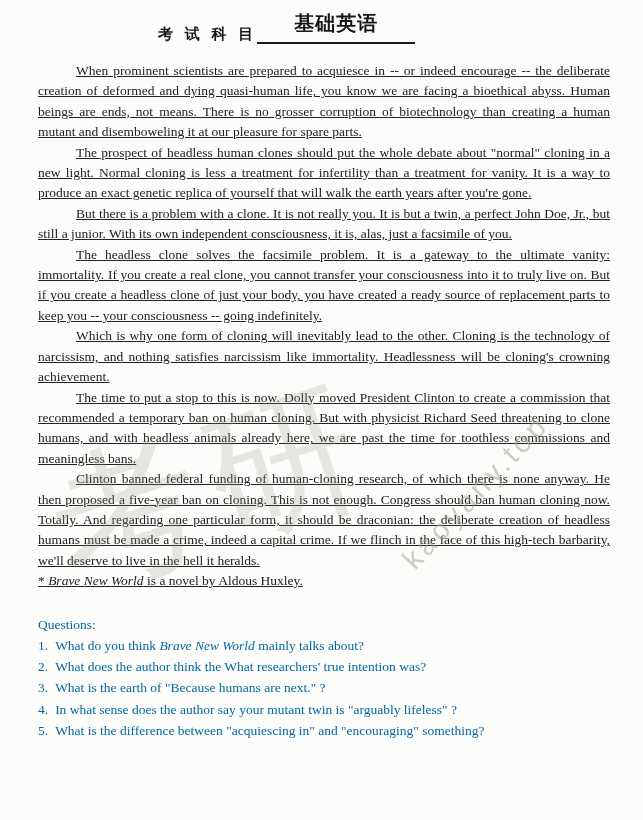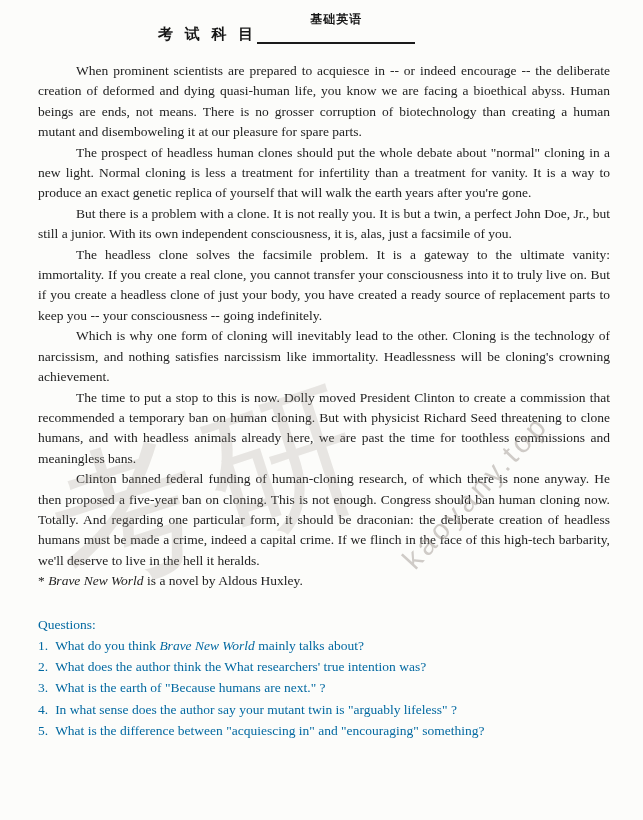--- a/index.html
+++ b/index.html
@@ -39,33 +39,33 @@
     display: inline-block;
     width: 158px;
     border-bottom: 2px solid #1a1a1a;
     text-align: center;
     vertical-align: bottom;
     height: 24px;
   }
   .subject-value {
     position: relative;
     top: -8px;
-    font-size: 12px;
+    font-size: 20px;
     letter-spacing: 1px;
     text-align: center;
   }
   
   .passage {
     margin: 13px 33px 0 38px;
     font-size: 13.5px;
     line-height: 20.4px;
     text-align: justify;
     color: #222222;
   }
-  .passage p { margin: 0; text-indent: 38px; }
+  .passage p { margin: 0; text-indent: 38px; text-decoration: underline; }
   .passage p.footnote { text-indent: 0; text-align: left; }
   
   .questions {
     margin: 22px 33px 0 38px;
     font-size: 13.5px;
     line-height: 21.3px;
     color: #0369a1;
   }
   .questions p { margin: 0; }
   .q-num { margin-right: 7px; }

